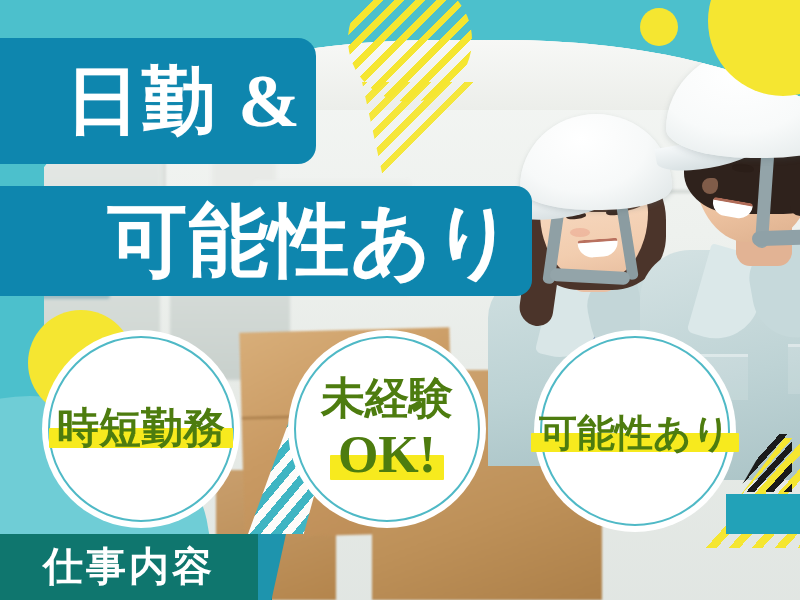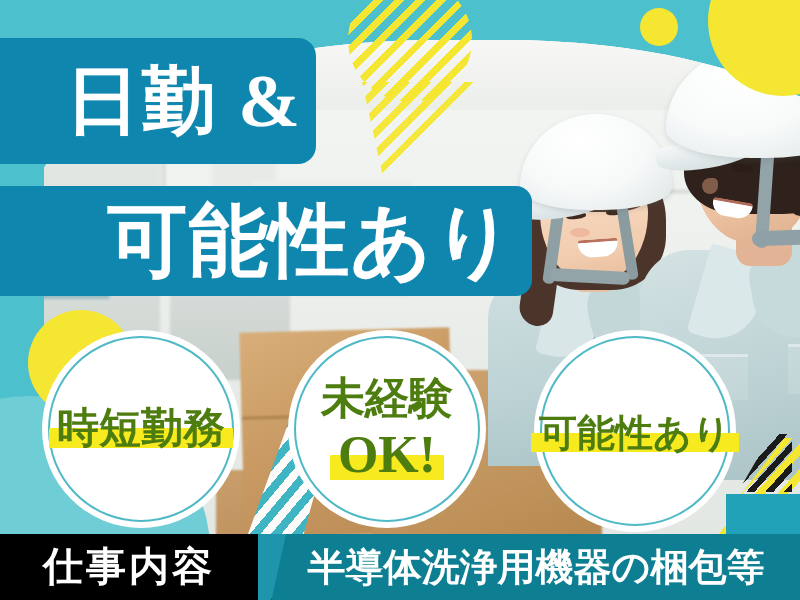--- a/index.html
+++ b/index.html
@@ -511,21 +511,21 @@
   .bottom-bar {
     position: absolute;
     left: 0; bottom: 0;
     width: 800px; height: 66px;
     display: flex;
     align-items: stretch;
   }
   .bb-label {
     position: relative;
     width: 272px;
-    background: #000000;
+    background: #0f766e;
     display: flex; align-items: center; justify-content: center;
     padding-right: 14px;
   }
   .bb-label::after {
     content: "";
     position: absolute;
     right: -14px; top: 0;
     width: 28px; height: 100%;
     background: #1e94ad;
     clip-path: polygon(0 0, 100% 0, 48% 100%, 0 100%);
@@ -664,18 +664,15 @@
     <div class="badge badge-3">
       <span class="b-line b-kanji2 hl">可能性あり</span>
     </div>
 
   </div>
 
   <div class="bottom-bar">
     <div class="bb-label">
       <span class="bb-text">仕事内容</span>
     </div>
-    <div class="bb-desc">
-      <span class="bb-text">半導体洗浄用機器の梱包等</span>
-    </div>
   </div>
 
 </div>
 
 </body></html>

